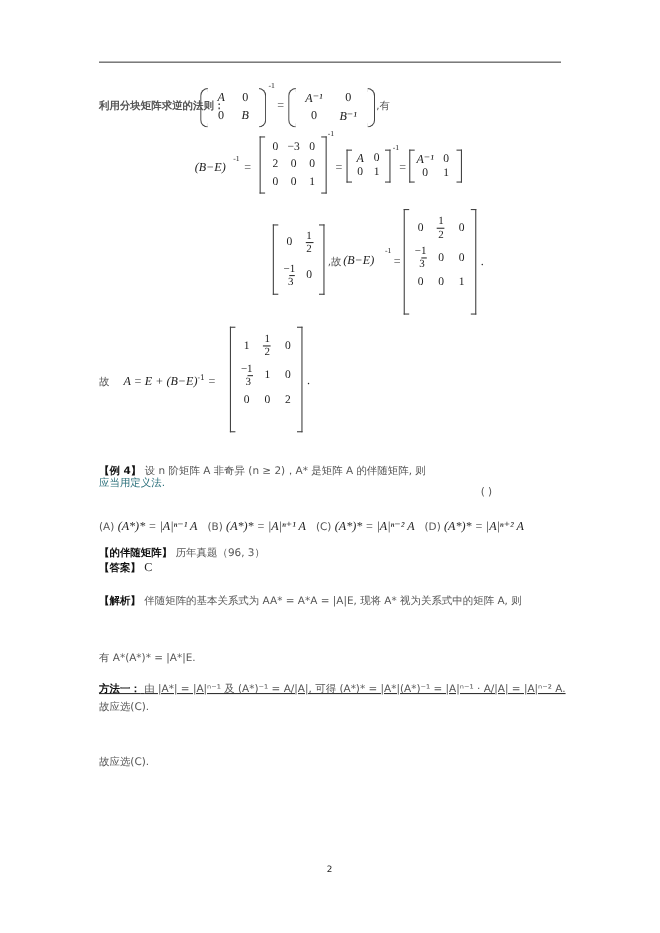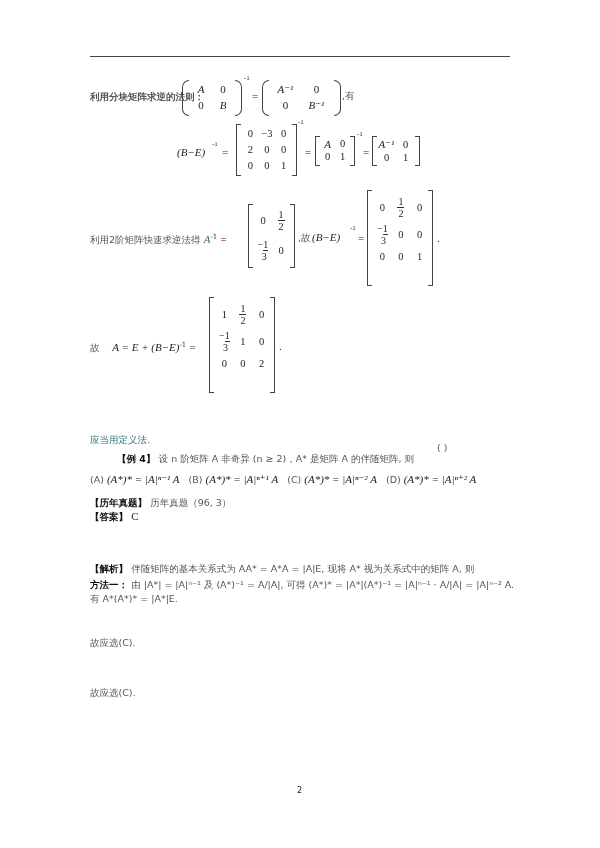--- a/index.html
+++ b/index.html
@@ -86,25 +86,20 @@
   <span class="abs n" style="left:363px; top:146px;">=</span>
   <div class="bracket-l" style="left:372px; top:136px; height:28px;"></div>
   <div class="mat" style="left:377px; top:137px; width:38px; height:26px; grid-template-columns:1fr 1fr;">
     <span class="m">A⁻¹</span>
       <span>0</span>
     <span>0</span>
       <span>1</span>
   </div>
   <div class="bracket-r" style="left:415px; top:136px; height:28px;"></div>
 
-  <div class="line" style="top:232px;">
-    <span class="cn">利用2阶矩阵快速求逆法得</span>
-    <span class="m teal">A</span><sup>-1</sup>
-    <span class="n">=</span>
-  </div>
   <div class="bracket-l" style="left:248px; top:204px; height:62px;"></div>
   <div class="mat" style="left:254px; top:205px; width:36px; height:60px; grid-template-columns:1fr 1fr;">
     <span>0</span>
     <span class="frac">
         <span class="num">1</span>
         <span>2</span>
       </span>
     <span class="frac">
         <span>−<span style="display:inline-block;border-bottom:1px solid #333;">1</span></span>
         <span>&nbsp;3</span>
@@ -160,51 +155,51 @@
       <span>0</span>
       <span>2</span>
   </div>
   <div class="bracket-r" style="left:270px; top:297px; height:94px;"></div>
   <span class="abs n" style="left:279px; top:340px;">.</span>
 
   <div class="line" style="top:400px;margin-top:33px;">
     <span class="cn teal">应当用定义法.</span>
   </div>
 
-  <div class="line" style="top:452px;margin-left:27px;">
+  <div class="line" style="top:422px;">
     <span class="cn bold">【例 4】</span>
     <span class="cn">设 n 阶矩阵 A 非奇异 (n ≥ 2)，A* 是矩阵 A 的伴随矩阵, 则</span>
   </div>
   <span class="abs cn" style="left:437px; top:442px;">(      )</span>
 
   <div class="line" style="top:472px; font-size:9.5px;">
     <span><span class="cn">(A)</span>&nbsp;<span class="m">(A*)* = |A|ⁿ⁻¹ A</span></span>&nbsp;&nbsp;
     <span><span class="cn">(B)</span>&nbsp;<span class="m">(A*)* = |A|ⁿ⁺¹ A</span></span>&nbsp;&nbsp;
     <span><span class="cn">(C)</span>&nbsp;<span class="m">(A*)* = |A|ⁿ⁻² A</span></span>&nbsp;&nbsp;
     <span><span class="cn">(D)</span>&nbsp;<span class="m">(A*)* = |A|ⁿ⁺² A</span></span>
   </div>
 
   <div class="line" style="top:496px;">
-    <span class="cn bold">【历年真题】</span>
+    <span class="cn bold">【的伴随矩阵】</span>
     <span class="cn">历年真题（96, 3）</span>
   </div>
   <div class="line" style="top:509px;">
     <span class="cn bold">【答案】</span>
     <span class="n">C</span>
   </div>
 
-  <div class="line" style="top:562px;text-align:right;">
+  <div class="line" style="top:540px;text-align:right;">
     <span class="cn bold">【解析】</span>
     <span class="cn">伴随矩阵的基本关系式为 AA* = A*A = |A|E, 现将 A* 视为关系式中的矩阵 A, 则</span>
   </div>
   <div class="line" style="top:592px;">
     <span class="cn">有 A*(A*)* = |A*|E.</span>
   </div>
 
-  <div class="line" style="top:578px;">
+  <div class="line" style="top:620px;text-decoration:underline;">
     <span class="cn bold">方法一：</span>
     <span class="cn">由 |A*| = |A|ⁿ⁻¹ 及 (A*)⁻¹ = A/|A|, 可得 (A*)* = |A*|(A*)⁻¹ = |A|ⁿ⁻¹ · A/|A| = |A|ⁿ⁻² A.</span>
   </div>
   <div class="line" style="top:636px;">
     <span class="cn">故应选(C).</span>
   </div>
 
   <div class="line" style="top:686px;">
     <span class="cn">故应选(C).</span>
   </div>

